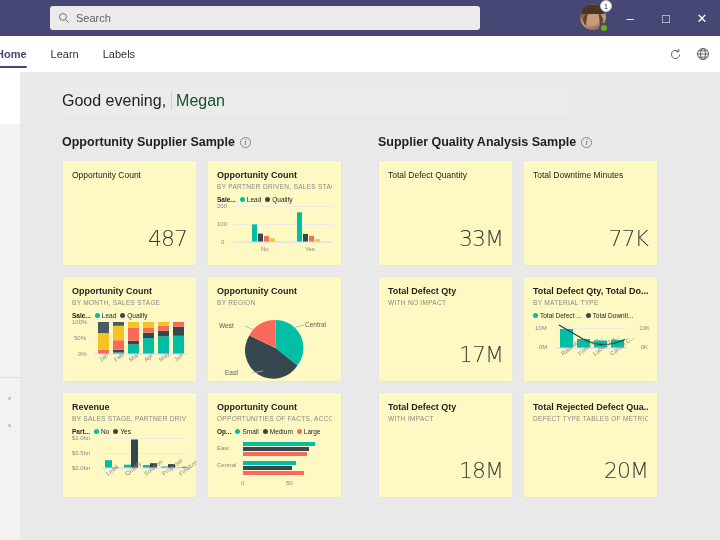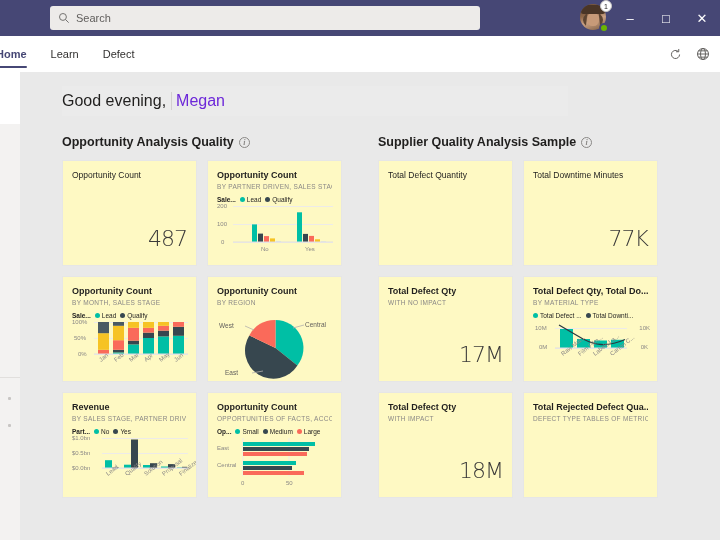--- a/index.html
+++ b/index.html
@@ -83,21 +83,21 @@
     position:absolute;left:20px;top:72px;width:700px;height:540px;
     background:#e9e9e9;overflow:hidden;
   }
 
   .greeting{
     position:absolute;left:42px;top:14px;width:506px;height:30px;
     background:#ebebeb;display:flex;align-items:center;
   }
   .greet-a{font-size:16px;color:#201f1e;}
   .greet-name{
-    font-size:16px;color:#6d28d9;margin-left:5px;padding-left:4px;
+    font-size:16px;color:#14532d;margin-left:5px;padding-left:4px;
     border-left:1px solid #d2d0ce;
   }
 
   .section-title-row{position:absolute;top:63px;left:0;width:700px;}
   .section-title{
     position:absolute;font-size:12.5px;font-weight:600;color:#201f1e;
     display:flex;align-items:center;gap:5px;
   }
   .sec-left{left:42px;}
   .sec-right{left:358px;}
@@ -172,21 +172,21 @@
 
     <div class="winbtn win-min">–</div>
     <div class="winbtn win-max">□</div>
     <div class="winbtn win-close">✕</div>
   </div>
 
   <div class="navbar">
     <div class="nav-tabs">
       <div class="nav-tab active">Home</div>
       <div class="nav-tab">Learn</div>
-      <div class="nav-tab">Defect</div>
+      <div class="nav-tab">Labels</div>
     </div>
     <div class="nav-right">
       <div class="nav-icon">
         <svg width="13" height="13" viewBox="0 0 16 16">
           <path d="M13 8a5 5 0 1 1-1.6-3.7" fill="none" stroke="#605e5c" stroke-width="1.2"></path>
           <path d="M12 1.2v3.4H8.6" fill="none" stroke="#605e5c" stroke-width="1.2"></path>
         </svg>
       </div>
       <div class="nav-icon">
         <svg width="14" height="14" viewBox="0 0 16 16">
@@ -209,21 +209,21 @@
 
   <div class="content">
 
     <div class="greeting">
       <span class="greet-a">Good evening,</span>
       <span class="greet-name">Megan</span>
     </div>
 
     <div class="section-title-row">
       <div class="section-title sec-left">
-        <span>Opportunity Analysis Quality</span>
+        <span>Opportunity Supplier Sample</span>
         <span class="info-icon">i</span>
       </div>
       <div class="section-title sec-right">
         <span>Supplier Quality Analysis Sample</span>
         <span class="info-icon">i</span>
       </div>
     </div>
 
     <div class="grid">
 
@@ -434,20 +434,21 @@
             <span class="cat-lbl" style="left:24px;top:42px">0</span>
             <span class="cat-lbl" style="left:69px;top:42px">50</span>
           </div>
         </div>
       </div>
 
       <div class="col col-right">
 
         <div class="tile r1">
           <div class="t-title-sm">Total Defect Quantity</div>
+          <div class="bignum">33M</div>
         </div>
 
         <div class="tile r1 c2">
           <div class="t-title-sm">Total Downtime Minutes</div>
           <div class="bignum">77K</div>
         </div>
 
         <div class="tile r2">
           <div class="t-title">Total Defect Qty</div>
           <div class="t-sub">WITH NO IMPACT</div>
@@ -491,18 +492,19 @@
 
         <div class="tile r3">
           <div class="t-title">Total Defect Qty</div>
           <div class="t-sub">WITH IMPACT</div>
           <div class="bignum">18M</div>
         </div>
 
         <div class="tile r3 c2">
           <div class="t-title">Total Rejected Defect Qua...</div>
           <div class="t-sub">DEFECT TYPE TABLES OF METRICS...</div>
+          <div class="bignum">20M</div>
         </div>
       </div>
 
     </div>
   </div>
 </div>
 
 </body></html>

